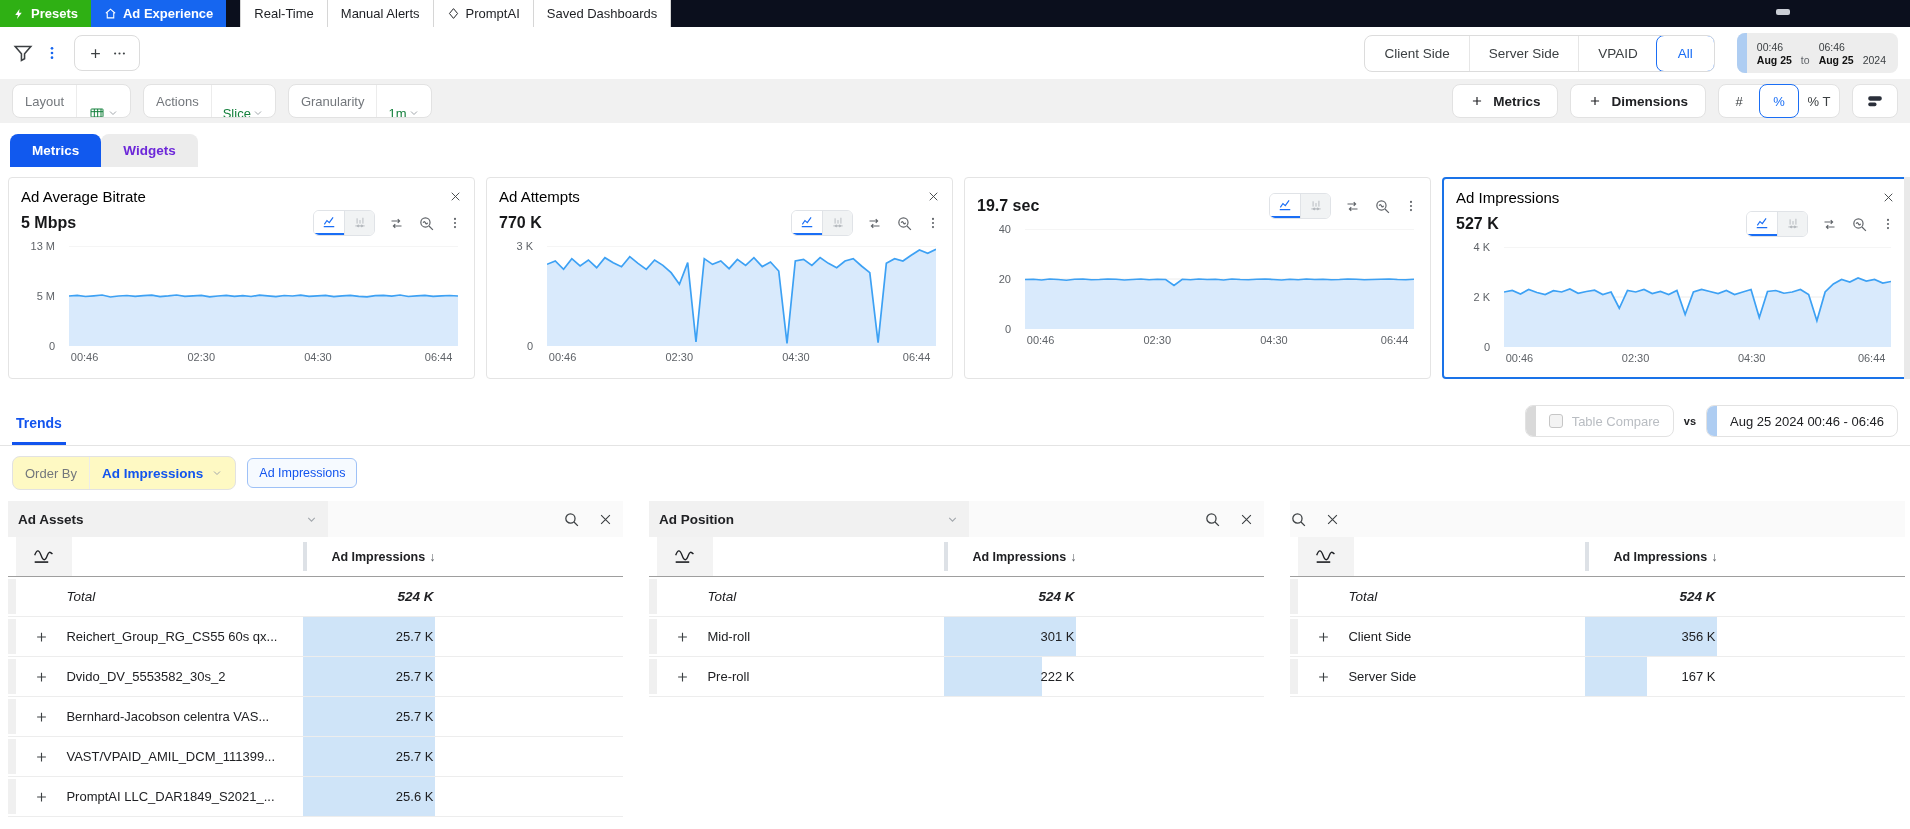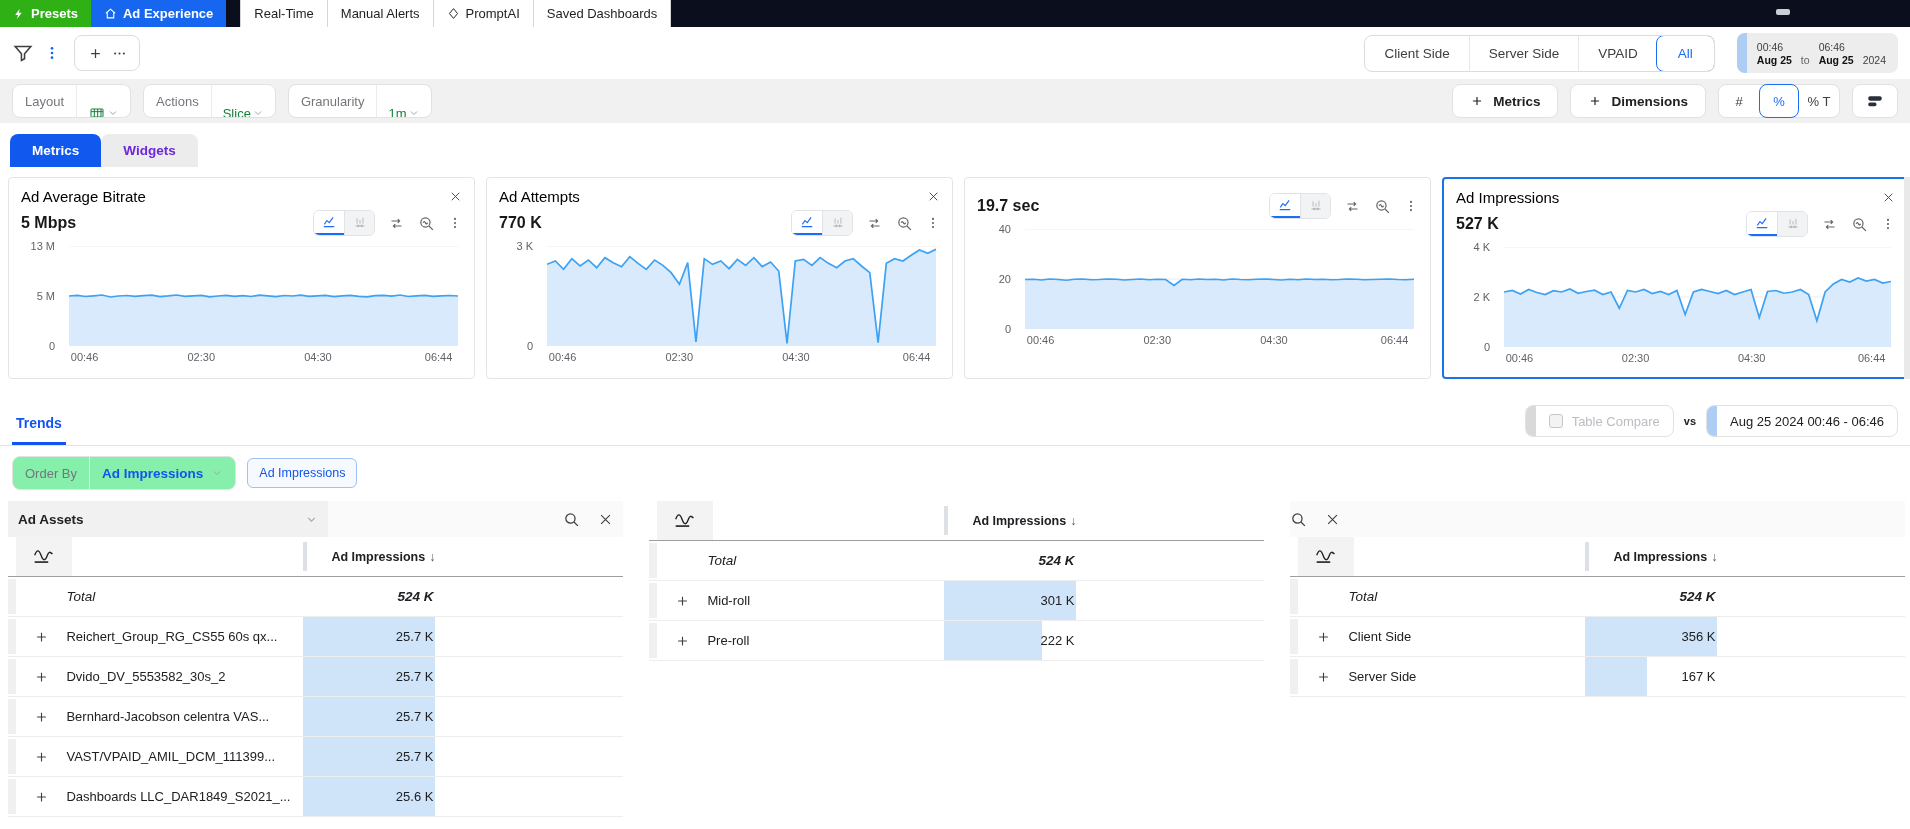--- a/index.html
+++ b/index.html
@@ -90,21 +90,21 @@
   .tcmp-body { display:flex; align-items:center; gap:9px; padding:0 13px; }
   .cbox { width:14px; height:14px; border:1.5px solid #c6c6c6; border-radius:3px; background:#f3f3f3; }
   .tcmp-label { color:#b9bdc2; font-size:13px; }
   .vs { font-size:11px; font-weight:bold; color:#202124; }
   .crange { height:32px; border:1px solid #e2e2e2; border-radius:8px; background:#fff; display:flex; overflow:hidden; cursor:pointer; }
   .crange-stripe { width:10px; background:#aecdf2; }
   .crange-label { display:flex; align-items:center; padding:0 13px; font-size:13px; color:#202124; }
 
   
   .orderby-row { display:flex; align-items:center; gap:11px; padding:10px 12px 11px; background:#fff; }
-  .ob { height:34px; border:1px solid #e2e2e2; border-radius:8px; background:#86efac; display:flex; align-items:stretch; overflow:hidden; }
+  .ob { height:34px; border:1px solid #e2e2e2; border-radius:8px; background:#fef9c3; display:flex; align-items:stretch; overflow:hidden; }
   .ob-lbl { display:flex; align-items:center; padding:0 12px; color:#73777c; font-size:13px; border-right:1px solid #ececec; }
   .ob-val { display:flex; align-items:center; gap:8px; padding:0 12px; color:#1254ee; font-size:13.5px; font-weight:bold; cursor:pointer; }
   .chip { height:30px; border:1px solid #9ec1f7; border-radius:6px; background:#f6faff; color:#1254ee;
      font-size:12.5px; display:flex; align-items:center; padding:0 11px; cursor:pointer; }
 
   
   .tables { display:flex; gap:26px; padding:0 0 0 8px; background:#fff; }
   .dtable { width:615px; flex-shrink:0; }
   .dt-head { height:36px; background:#fafafa; display:flex; justify-content:space-between; align-items:center; }
   .dt-title-box { width:52%; height:100%; background:#f1f1f1; display:flex; justify-content:space-between; align-items:center; padding:0 10px; cursor:pointer; }
@@ -746,29 +746,52 @@
         <span class="vtext">25.7 K</span>
       </div>
     </div>
     <div class="trow">
       <div class="gutter"></div>
       <span class="plus">
           <svg width="15" height="15" viewBox="0 0 24 24" fill="none" stroke="currentColor" stroke-width="1.8">
             <path d="M12 5v14M5 12h14"></path>
           </svg>
         </span>
-      <div class="rname">Dashboards LLC_DAR1849_S2021_...</div>
+      <div class="rname">PromptAI LLC_DAR1849_S2021_...</div>
       <div class="vcell">
         <div class="vbar" style="width: 99.6%;"></div>
         <span class="vtext">25.6 K</span>
       </div>
     </div>
   </div>
 
   <div class="dtable">
+    <div class="dt-head">
+      <div class="dt-title-box">
+        <span class="dt-title">Ad Position</span>
+        <span class="chev">
+            <svg width="13" height="13" viewBox="0 0 24 24" fill="none" stroke="currentColor" stroke-width="2">
+              <path d="M6 9l6 6 6-6"></path>
+            </svg>
+          </span>
+      </div>
+      <div class="dt-icons">
+        <span>
+            <svg width="17" height="17" viewBox="0 0 24 24" fill="none" stroke="currentColor" stroke-width="1.8">
+              <circle cx="10.5" cy="10.5" r="6.5"></circle>
+              <path d="M15.5 15.5 21 21"></path>
+            </svg>
+          </span>
+        <span>
+            <svg width="15" height="15" viewBox="0 0 24 24" fill="none" stroke="currentColor" stroke-width="1.7">
+              <path d="M5 5l14 14M19 5 5 19"></path>
+            </svg>
+          </span>
+      </div>
+    </div>
     <div class="cols-head">
       <div class="wave-cell">
           <svg width="22" height="18" viewBox="0 0 26 20" fill="none" stroke="currentColor" stroke-width="1.6">
             <path d="M2 8c2.5-7 5-7 7.5 0s5 7 7.5 0c1.5-4.5 3-4.5 6-1.5"></path>
             <path d="M2 16h16" stroke-width="1.9"></path>
           </svg>
         </div>
       <div class="col-div"></div>
       <div class="mh">
         <span>Ad Impressions</span>

